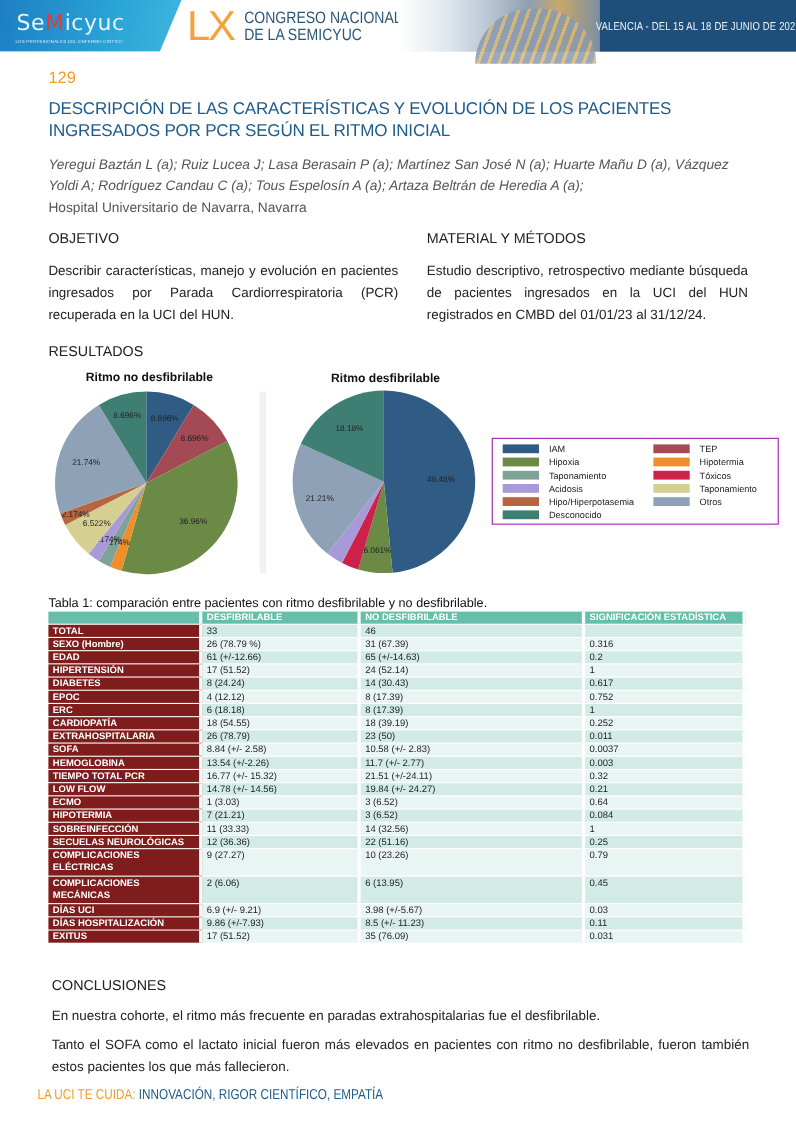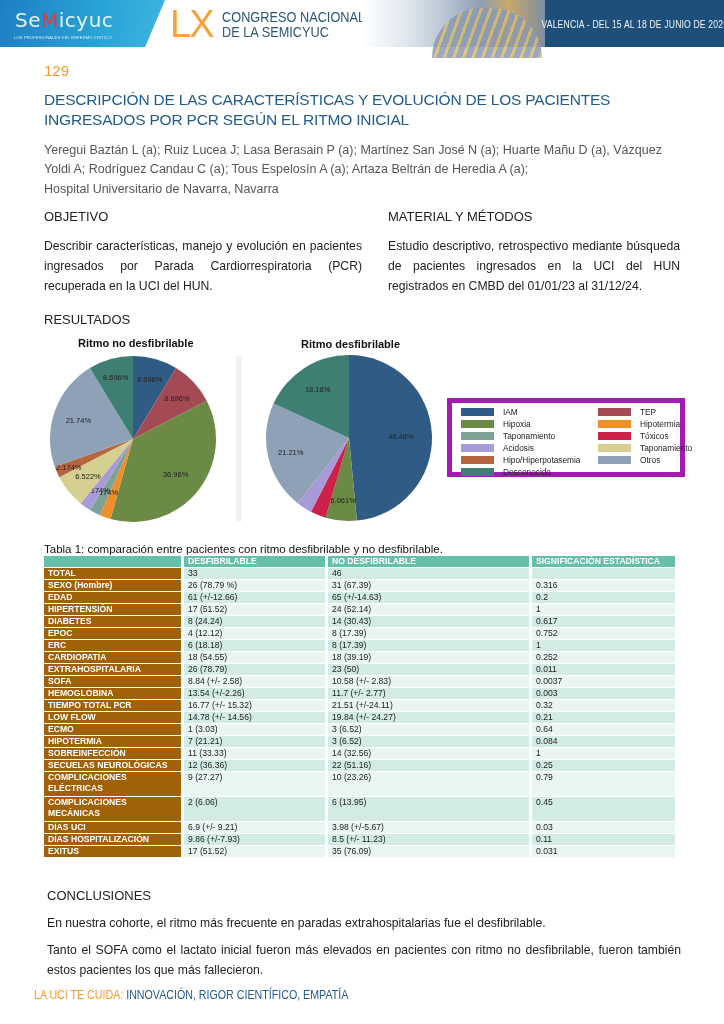--- a/index.html
+++ b/index.html
@@ -12,40 +12,40 @@
   .banner-congress { position: absolute; left: 170px; top: 0; height: 47px; display: flex; align-items: center; }
   .banner-congress .lx { font-size: 38px; color: #f5a23a; font-family: "Liberation Sans", sans-serif; letter-spacing: -2px; margin-right: 10px; line-height: 1; }
   .banner-congress .cname { font-size: 15px; line-height: 15px; color: #2a5678; font-family: "Liberation Sans", sans-serif; font-weight: 400; transform: scaleX(0.85); transform-origin: left; }
   .banner-photo { position: absolute; left: 362px; top: 0; width: 183px; height: 47px; background: linear-gradient(90deg, #ffffff 0%, #dfe6ee 25%, #b9c6d4 45%, #8e9fb3 65%, #c8a86a 80%, #7d8ea4 100%); }
   .banner-photo .arch { position: absolute; left: 70px; top: 8px; width: 110px; height: 50px; border-radius: 60px 60px 0 0; background: repeating-linear-gradient(110deg, #d8b870 0 3px, #8a9ab0 3px 9px); opacity: 0.85; }
   .banner-date { position: absolute; left: 545px; top: 0; width: 179px; height: 47px; background: #1e4f7a; color: #f1f5f8; font-size: 10.5px; display: flex; align-items: center; justify-content: center; letter-spacing: 0.2px; transform-origin: center; }
   .banner-date span { display: inline-block; transform: scaleX(0.82); white-space: nowrap; }
 
   .abs-num { position: absolute; left: 44px; top: 62px; font-size: 15px; color: #f39c2c; }
   .title { position: absolute; left: 44px; top: 90px; width: 650px; font-size: 15.5px; line-height: 20px; color: #1f5b8c; letter-spacing: -0.2px; }
-  .authors { position: absolute; left: 44px; top: 141px; width: 640px; font-size: 12.5px; line-height: 19px; color: #555; }
+  .authors { position: absolute; left: 44px; top: 141px; width: 640px; font-size: 12.5px; line-height: 19px; color: #555; font-style: italic; }
   .hospital { position: absolute; left: 44px; top: 182px; font-size: 12.5px; color: #555; }
 
   .sec-head { position: absolute; font-size: 13px; color: #222; }
   .sec-body { position: absolute; font-size: 12.2px; line-height: 20px; color: #222; text-align: justify; }
 
   .chart-title { position: absolute; font-size: 11px; font-weight: bold; color: #111; }
   .pie { position: absolute; }
   .pie-label { font-size: 7.5px; fill: #222; font-family: "Liberation Sans", sans-serif; }
   .divider { position: absolute; left: 236px; top: 356px; width: 6px; height: 165px; background: #eef2f5; }
 
-  .legend { position: absolute; left: 447px; top: 398px; width: 238px; height: 79px; border: 5px solid #a21caf; background: #fff; }
+  .legend { position: absolute; left: 447px; top: 398px; width: 261px; height: 79px; border: 1px solid #a21caf; background: #fff; }
   .legend-item { position: absolute; display: flex; align-items: center; font-size: 8.3px; color: #222; height: 10px; }
   .legend-swatch { width: 33px; height: 8px; margin-right: 9px; }
 
   .table-caption { position: absolute; left: 44px; top: 543px; font-size: 11.5px; color: #111; white-space: nowrap; }
   .data-table { position: absolute; left: 44px; top: 555px; width: 634px; border-collapse: separate; border-spacing: 0 1px; font-size: 8.6px; }
   .data-table td, .data-table th { padding: 0 4px; height: 11px; vertical-align: top; text-align: left; border-right: 3px solid #fff; line-height: 11px; }
   .data-table th { background: #66bfab; color: #fff; font-weight: bold; }
-  .data-table td.rowhead { background: #a16207; color: #fff; font-weight: bold; width: 140px; }
+  .data-table td.rowhead { background: #7f1d1d; color: #fff; font-weight: bold; width: 140px; }
   .data-table tr:nth-child(odd) td.val { background: #d2ebe5; }
   .data-table tr:nth-child(even) td.val { background: #e9f5f2; }
   .data-table td.val { color: #222; }
   .data-table tr.tall td { height: 24px; }
   .col-a { width: 144px; }
   .col-b { width: 204px; }
 
   .footer { position: absolute; left: 34px; top: 987px; font-size: 13px; letter-spacing: 0px; white-space: nowrap; }
   .footer span { display: inline-block; }
   .footer .orange { color: #f39c2c; }

